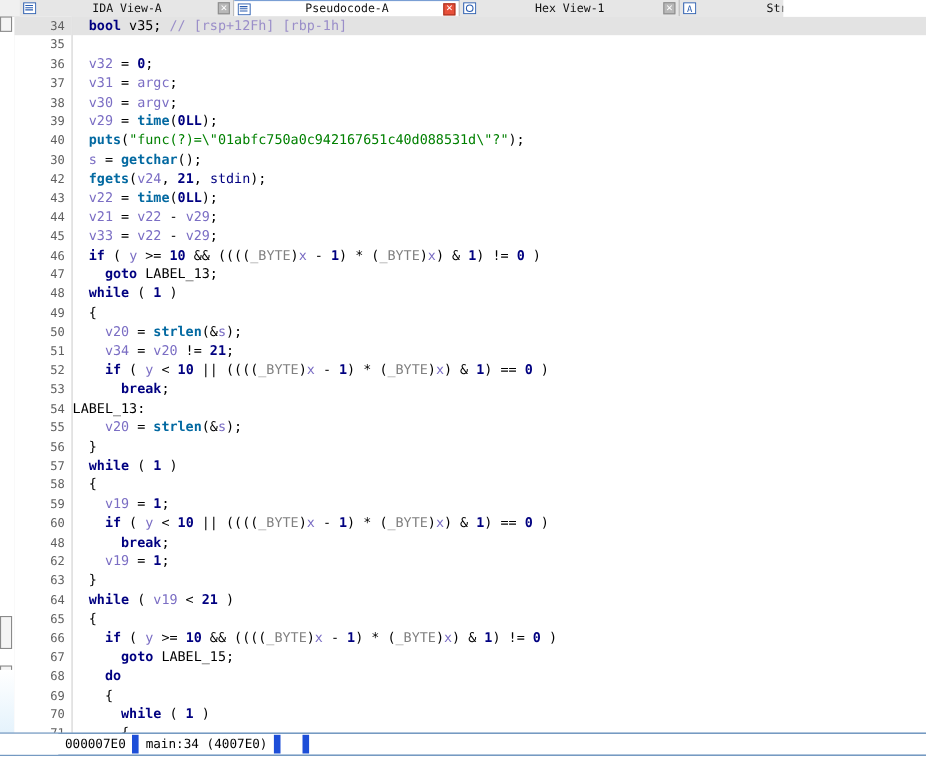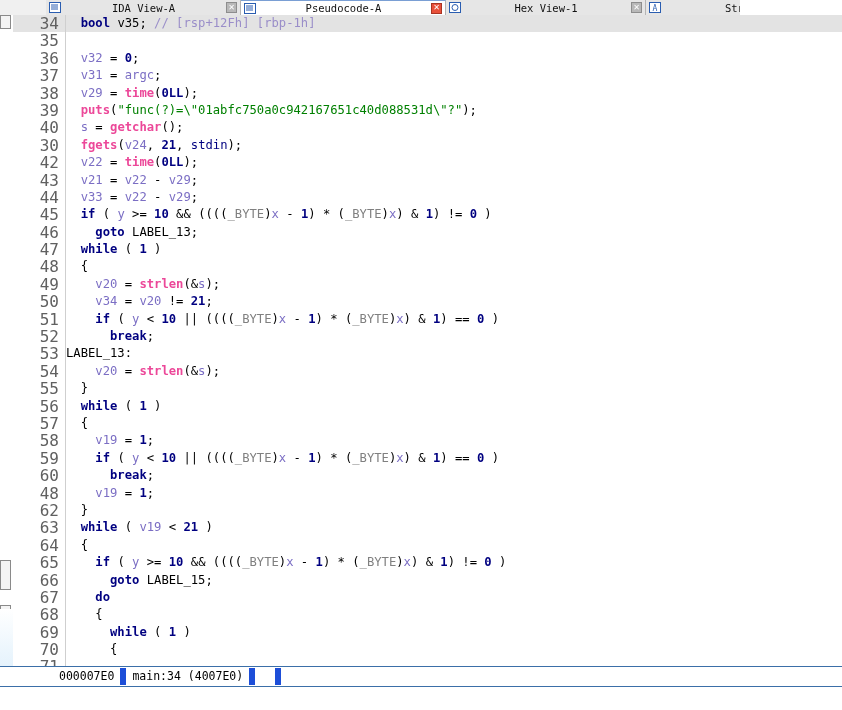--- a/index.html
+++ b/index.html
@@ -20,21 +20,20 @@
   #tabbar {
     position: absolute;
     left: 0; top: 0;
     width: 712px; height: 15px;
     background: #f0f0f0;
     border-bottom: 1px solid #9a9a9a;
     display: flex;
     align-items: stretch;
     font-family: "DejaVu Sans Mono", monospace;
     overflow: hidden;
-    padding-left: 28px;
   }
   .tab {
     display: flex;
     align-items: center;
     height: 15px;
     box-sizing: border-box;
     padding: 0 3px 0 3px;
     font-size: 10px;
     color: #000;
     background: #e6e6e6;
@@ -135,35 +134,35 @@
     line-height: 17.4px;
     white-space: pre;
     font-size: 12.2px;
     font-family: "DejaVu Sans Mono", monospace;
     color: #000000;
   }
   .gline {
     position: relative;
     height: 17.4px;
     line-height: 17.4px;
-    font-size: 16px;
+    font-size: 11px;
     font-family: "DejaVu Sans Mono", monospace;
     color: #606060;
     text-align: right;
     padding-right: 6px;
     box-sizing: border-box;
   }
   .gline.cur { background: #e3e3e3; }
   .line.cur  { background: #e3e3e3; }
 
   
   .kw   { color: #000080; font-weight: bold; }
   .kw2  { color: #000080; }
   .id   { color: #7b6ec4; }
-  .fn   { color: #ec4899; font-weight: bold; }
+  .fn   { color: #0369a1; font-weight: bold; }
   .num  { color: #000080; font-weight: bold; }
   .str  { color: #008000; }
   .cmt2 { color: #9a8ec9; }
   .typ  { color: #808080; }
   .lbl  { color: #000000; }
   .op   { color: #000000; }
 
   
   #statusbar {
     position: absolute;
@@ -295,20 +294,21 @@
         <div class="gline">69</div>
         <div class="gline">70</div>
         <div class="gline">71</div>
         <div class="gline">72</div>
       </div>
     <div id="codearea">
         <div class="line cur"><span class="op">  </span><span class="kw">bool</span><span class="op"> v35; </span><span class="cmt2">// </span><span class="cmt2">[rsp+12Fh] [rbp-1h]</span></div>
         <div class="line"> </div>
         <div class="line"><span class="op">  </span><span class="id">v32</span><span class="op"> = </span><span class="num">0</span><span class="op">;</span></div>
         <div class="line"><span class="op">  </span><span class="id">v31</span><span class="op"> = </span><span class="id">argc</span><span class="op">;</span></div>
+        <div class="line"><span class="op">  </span><span class="id">v30</span><span class="op"> = </span><span class="id">argv</span><span class="op">;</span></div>
         <div class="line"><span class="op">  </span><span class="id">v29</span><span class="op"> = </span><span class="fn">time</span><span class="op">(</span><span class="num">0LL</span><span class="op">);</span></div>
         <div class="line"><span class="op">  </span><span class="fn">puts</span><span class="op">(</span><span class="str">"func(?)=\"01abfc750a0c942167651c40d088531d\"?"</span><span class="op">);</span></div>
         <div class="line"><span class="op">  </span><span class="id">s</span><span class="op"> = </span><span class="fn">getchar</span><span class="op">();</span></div>
         <div class="line"><span class="op">  </span><span class="fn">fgets</span><span class="op">(</span><span class="id">v24</span><span class="op">, </span><span class="num">21</span><span class="op">, </span><span class="kw2">stdin</span><span class="op">);</span></div>
         <div class="line"><span class="op">  </span><span class="id">v22</span><span class="op"> = </span><span class="fn">time</span><span class="op">(</span><span class="num">0LL</span><span class="op">);</span></div>
         <div class="line"><span class="op">  </span><span class="id">v21</span><span class="op"> = </span><span class="id">v22</span><span class="op"> - </span><span class="id">v29</span><span class="op">;</span></div>
         <div class="line"><span class="op">  </span><span class="id">v33</span><span class="op"> = </span><span class="id">v22</span><span class="op"> - </span><span class="id">v29</span><span class="op">;</span></div>
         <div class="line"><span class="op">  </span><span class="kw">if</span><span class="op"> ( </span><span class="id">y</span><span class="op"> &gt;= </span><span class="num">10</span><span class="op"> &amp;&amp; ((((</span><span class="typ">_BYTE</span><span class="op">)</span><span class="id">x</span><span class="op"> - </span><span class="num">1</span><span class="op">) * (</span><span class="typ">_BYTE</span><span class="op">)</span><span class="id">x</span><span class="op">) &amp; </span><span class="num">1</span><span class="op">) != </span><span class="num">0</span><span class="op"> )</span></div>
         <div class="line"><span class="op">    </span><span class="kw">goto</span><span class="op"> </span><span class="lbl">LABEL_13</span><span class="op">;</span></div>
         <div class="line"><span class="op">  </span><span class="kw">while</span><span class="op"> ( </span><span class="num">1</span><span class="op"> )</span></div>

